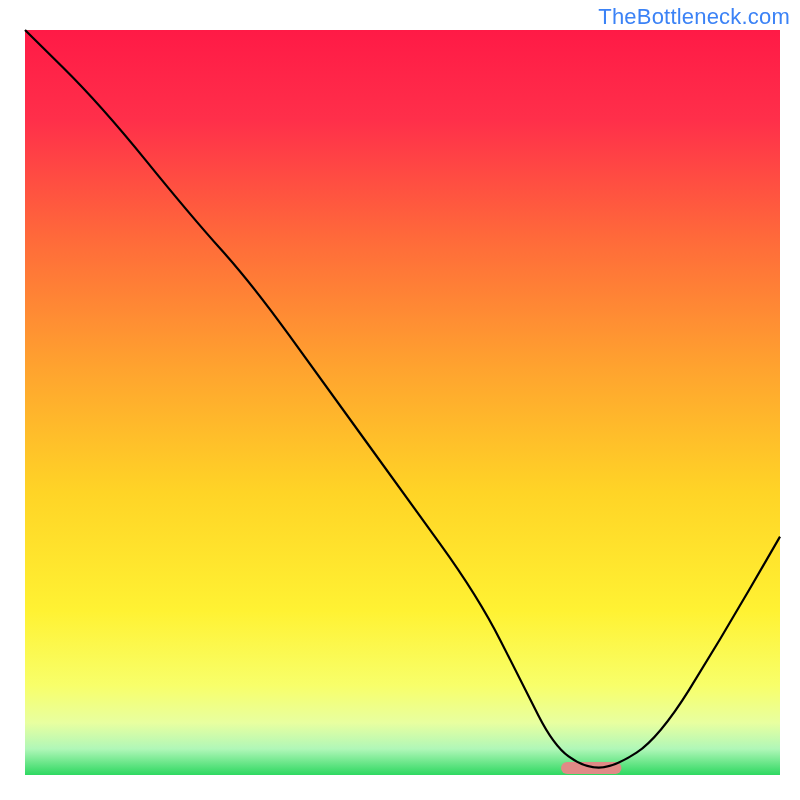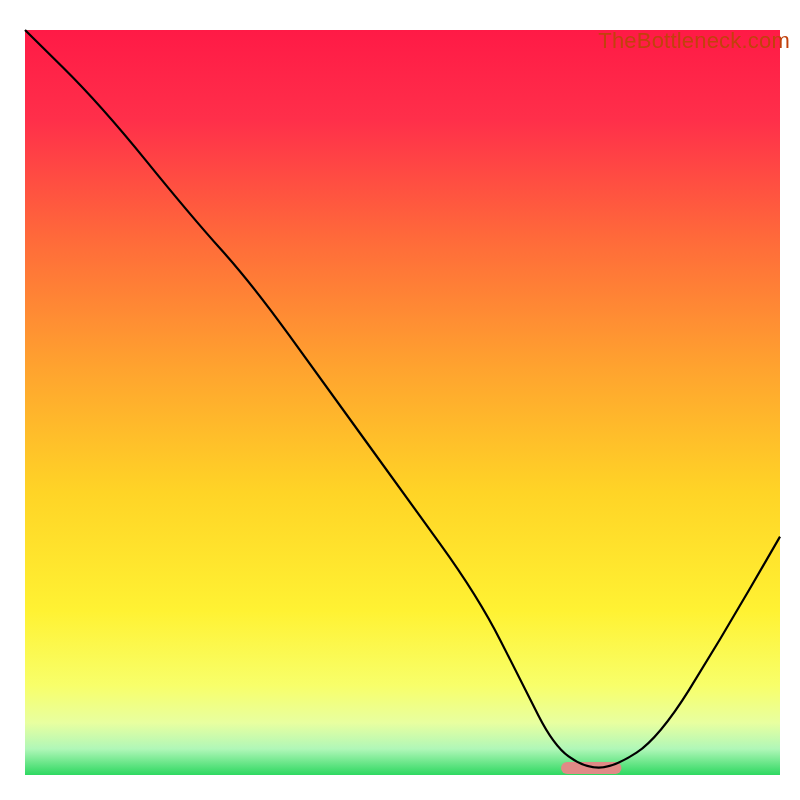--- a/index.html
+++ b/index.html
@@ -12,25 +12,24 @@
   }
   .container {
     position: relative;
     width: 800px;
     height: 800px;
   }
   .watermark {
     position: absolute;
     top: 4px;
     right: 10px;
-    color: #c2410c;
+    color: #3b82f6;
     font-size: 22px;
     font-weight: 500;
     letter-spacing: 0.2px;
-    margin-top: 24px;
   }
   svg {
     display: block;
   }
 </style>
 </head>
 <body>
 
 <div class="container">
   <div class="watermark">TheBottleneck.com</div>

